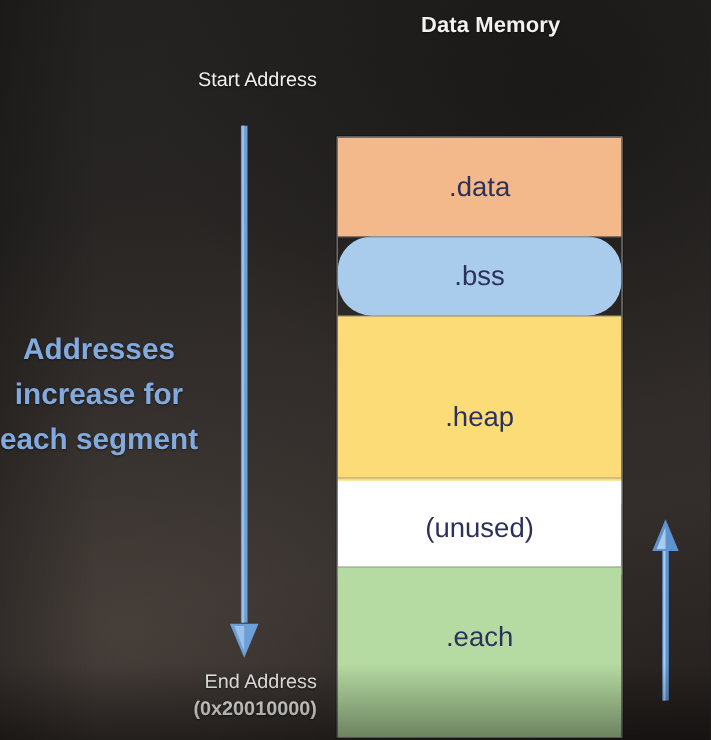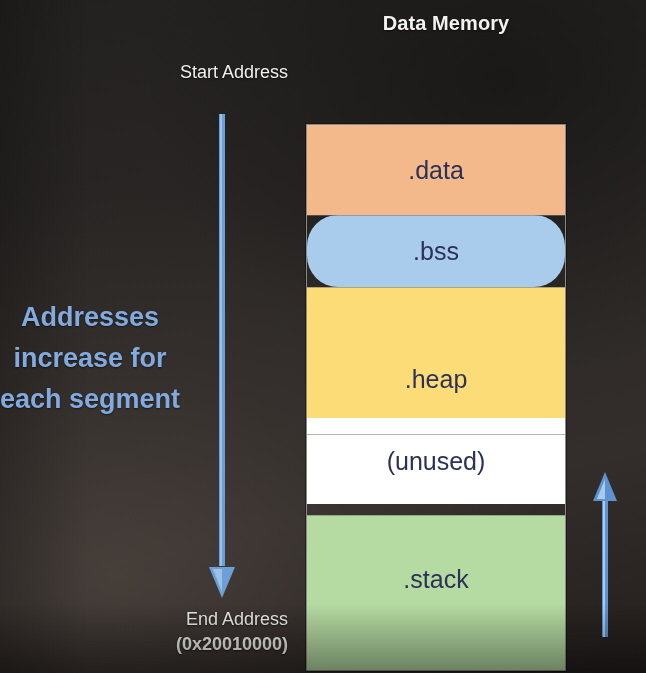--- a/index.html
+++ b/index.html
@@ -164,25 +164,25 @@
   <div class="mem-box">
     <div class="seg" style="top: 0px; height: 90px; background: rgb(243, 185, 138);">
       <span>.data</span>
     </div>
     <div class="seg" style="top: 90px; height: 72px; background: rgb(169, 203, 236); border-radius: 31px;">
       <span>.bss</span>
     </div>
     <div class="seg" style="top: 162px; height: 171px; background: rgb(251, 220, 119); padding-top: 14px;">
       <span>.heap</span>
     </div>
-    <div class="seg" style="top: 293px; height: 86px; background: rgb(255, 255, 255);">
+    <div class="seg" style="top: 312px; height: 86px; background: rgb(255, 255, 255);">
       <span>(unused)</span>
     </div>
     <div class="seg" style="top: 390px; height: 157px; background: rgb(182, 219, 162); padding-bottom: 28px;">
-      <span>.stack</span>
+      <span>.each</span>
     </div>
   <div class="seg-sep" style="top: 90px;"></div>
       <div class="seg-sep" style="top: 162px;"></div>
       <div class="seg-sep" style="top: 309px;"></div>
       <div class="seg-sep" style="top: 390px;"></div>
     </div>
 
   <div id="vignette-bottom"></div>
 </div>
 

